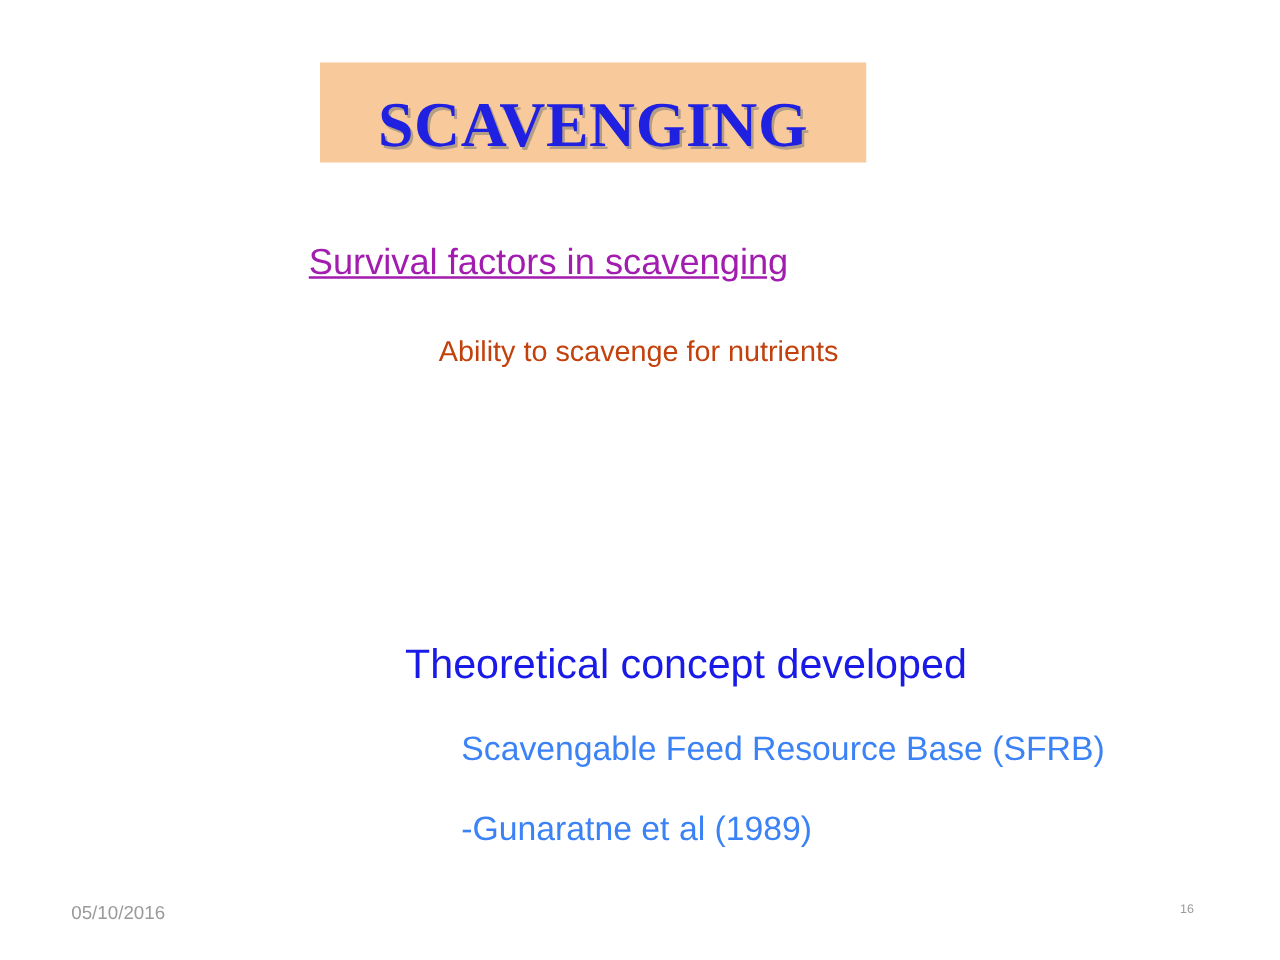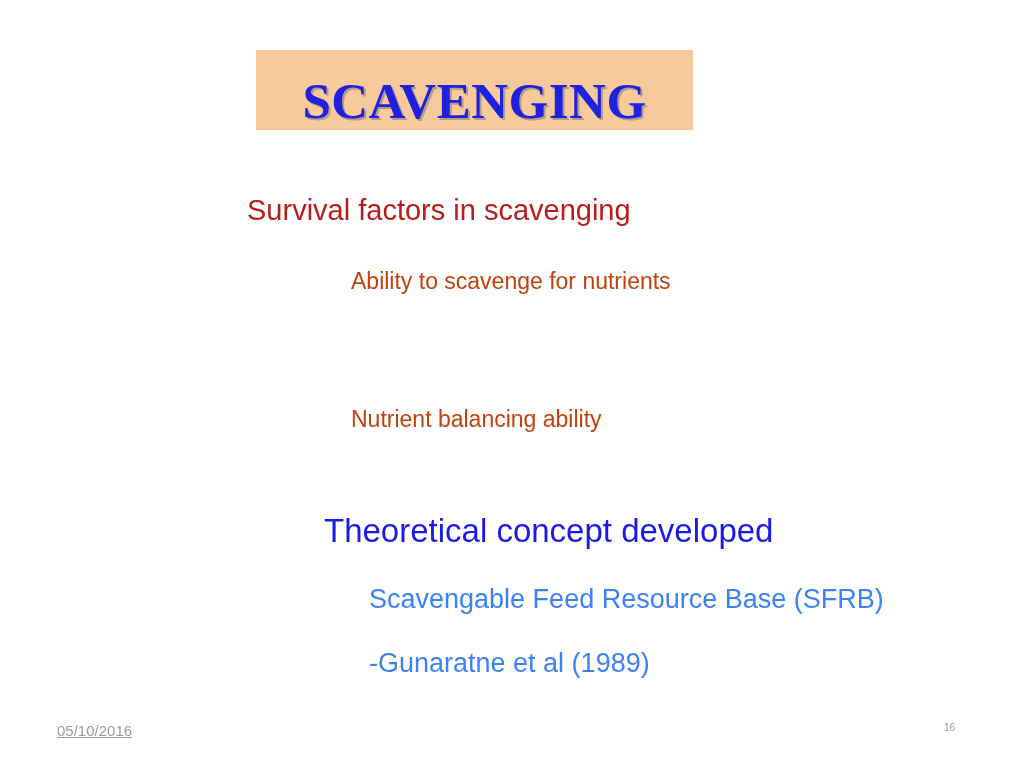--- a/index.html
+++ b/index.html
@@ -42,22 +42,23 @@
     color: #2020e0;
     letter-spacing: 0.5px;
     text-shadow: 2px 2px 0 rgba(120,120,120,0.55);
     white-space: nowrap;
   }
   .heading-1 {
     position: absolute;
     left: 247px;
     top: 194px;
     font-size: 29px;
-    color: #b91c1c;
+    color: #a21caf;
     white-space: nowrap;
+    text-decoration: underline;
   }
   .bullet {
     position: absolute;
     left: 351px;
     font-size: 23px;
     color: #c2410c;
     white-space: nowrap;
   }
   .b1 { top: 268px; }
   .b2 { top: 337px; }
@@ -82,42 +83,40 @@
   .r1 { top: 584px; }
   .r2 { top: 617px; }
   .r3 { top: 648px; }
 
   .footer-date {
     position: absolute;
     left: 57px;
     top: 722px;
     font-size: 15px;
     color: #9a9a9a;
-    text-decoration: underline;
   }
   .footer-page {
     position: absolute;
     left: 944px;
     top: 722px;
     font-size: 10px;
     color: #9a9a9a;
   }
 </style>
 </head>
 <body>
 
 <div class="slide">
 
   <div class="title-band"></div>
   <div class="title-text">SCAVENGING</div>
 
   <div class="heading-1">Survival factors in scavenging</div>
 
   <div class="bullet b1">Ability to scavenge for nutrients</div>
-  <div class="bullet b3">Nutrient balancing ability</div>
 
   <div class="heading-2">Theoretical concept developed</div>
 
   <div class="ref-line r1">Scavengable Feed Resource Base (SFRB)</div>
   <div class="ref-line r3">-Gunaratne et al (1989)</div>
 
   <div class="footer-date">05/10/2016</div>
   <div class="footer-page">16</div>
 
 </div>

